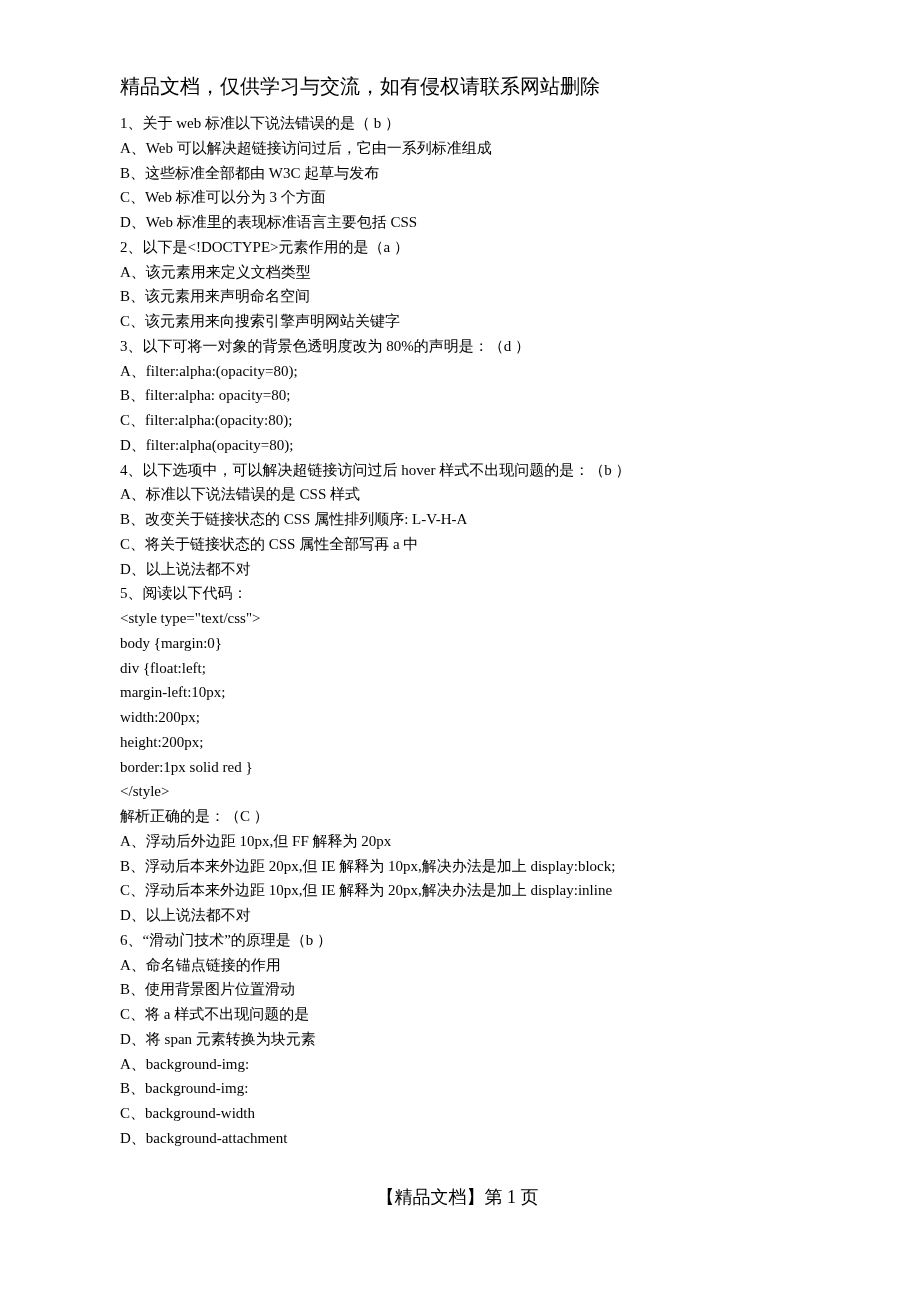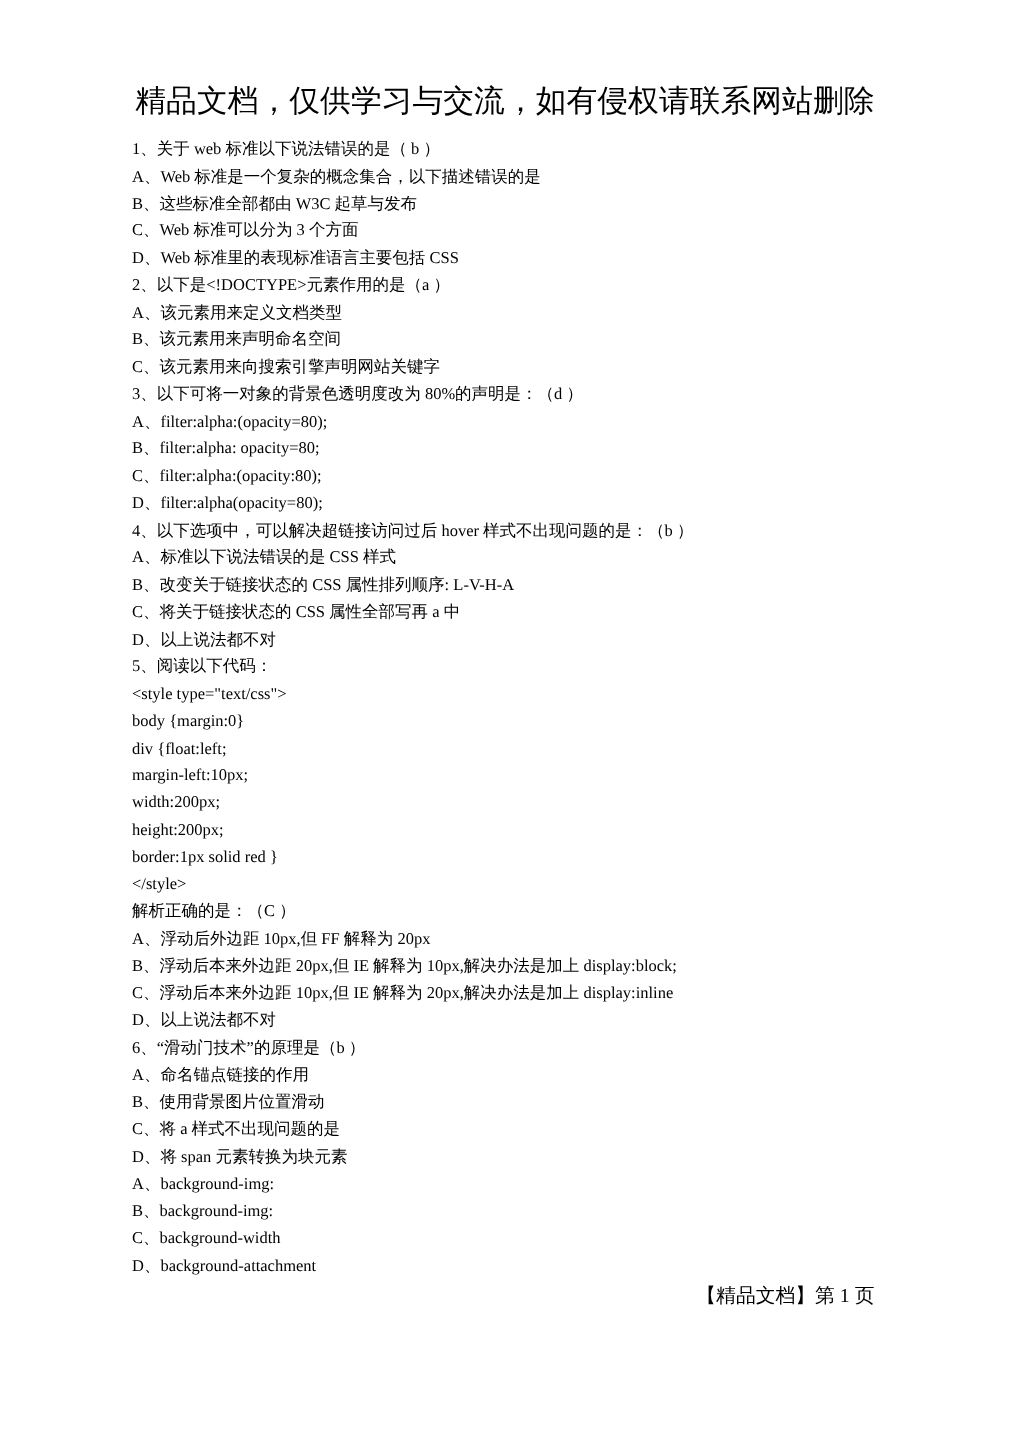--- a/index.html
+++ b/index.html
@@ -13,22 +13,22 @@
   }
   .page {
     width: 920px;
     min-height: 1302px;
     padding: 70px 125px 40px 40px;
     box-sizing: border-box;
     position: relative;
   }
   .header-notice {
     font-family: "SimSun", "宋体", serif;
-    font-size: 28px;
-    text-align: right;
+    font-size: 20px;
+    text-align: left;
     margin-bottom: 8px;
     margin-left: 80px;
   }
   .section-title {
     font-family: "SimHei", "黑体", sans-serif;
     font-weight: bold;
     font-size: 15px;
     margin-bottom: 2px;
   }
   .section-title .num {
@@ -36,36 +36,37 @@
     font-weight: bold;
   }
   .content {
     padding-left: 80px;
   }
   .line {
     margin: 0;
     padding: 0;
   }
   .footer {
-    text-align: right;
+    text-align: center;
     font-size: 18px;
+    margin-top: 32px;
     margin-left: 80px;
   }
 </style>
 </head>
 <body>
 
 <div class="page">
 
   <div class="header-notice">精品文档，仅供学习与交流，如有侵权请联系网站删除</div>
 
 
   <div class="content">
     <div class="line">1、关于 web 标准以下说法错误的是（ b ）</div>
-    <div class="line">A、Web 标准是一个复杂的概念集合，以下描述错误的是</div>
+    <div class="line">A、Web 可以解决超链接访问过后，它由一系列标准组成</div>
     <div class="line">B、这些标准全部都由 W3C 起草与发布</div>
     <div class="line">C、Web 标准可以分为 3 个方面</div>
     <div class="line">D、Web 标准里的表现标准语言主要包括 CSS</div>
     <div class="line">2、以下是&lt;!DOCTYPE&gt;元素作用的是（a ）</div>
     <div class="line">A、该元素用来定义文档类型</div>
     <div class="line">B、该元素用来声明命名空间</div>
     <div class="line">C、该元素用来向搜索引擎声明网站关键字</div>
     <div class="line">3、以下可将一对象的背景色透明度改为 80%的声明是：（d ）</div>
     <div class="line">A、filter:alpha:(opacity=80);</div>
     <div class="line">B、filter:alpha: opacity=80;</div>

